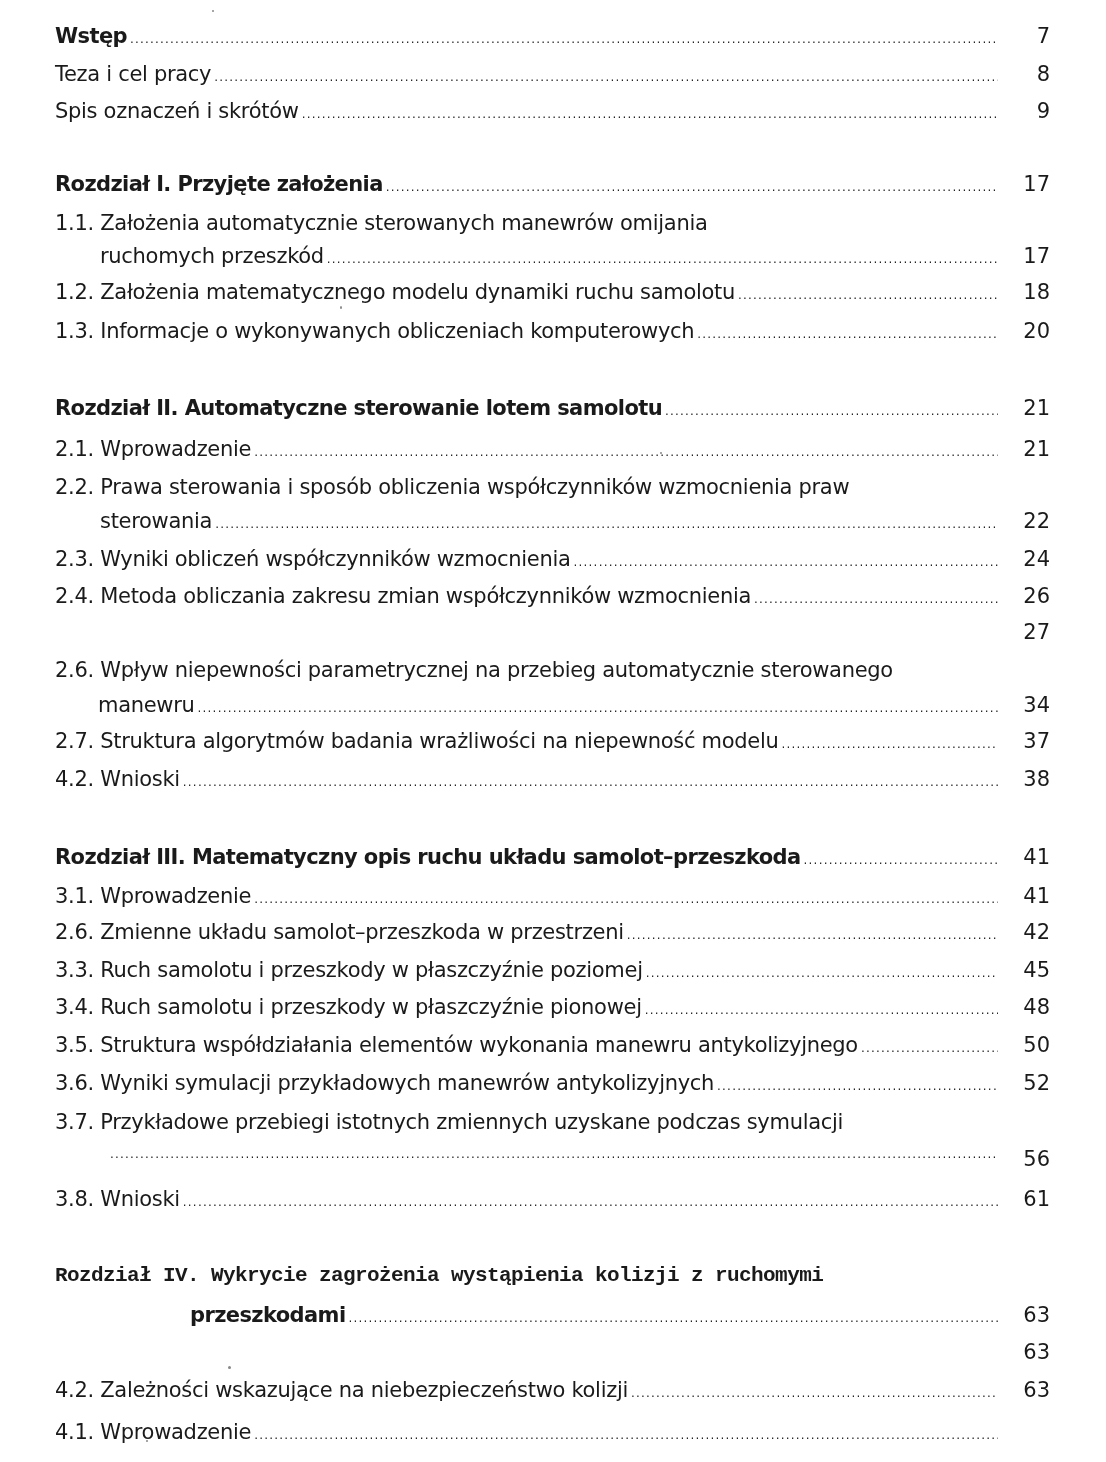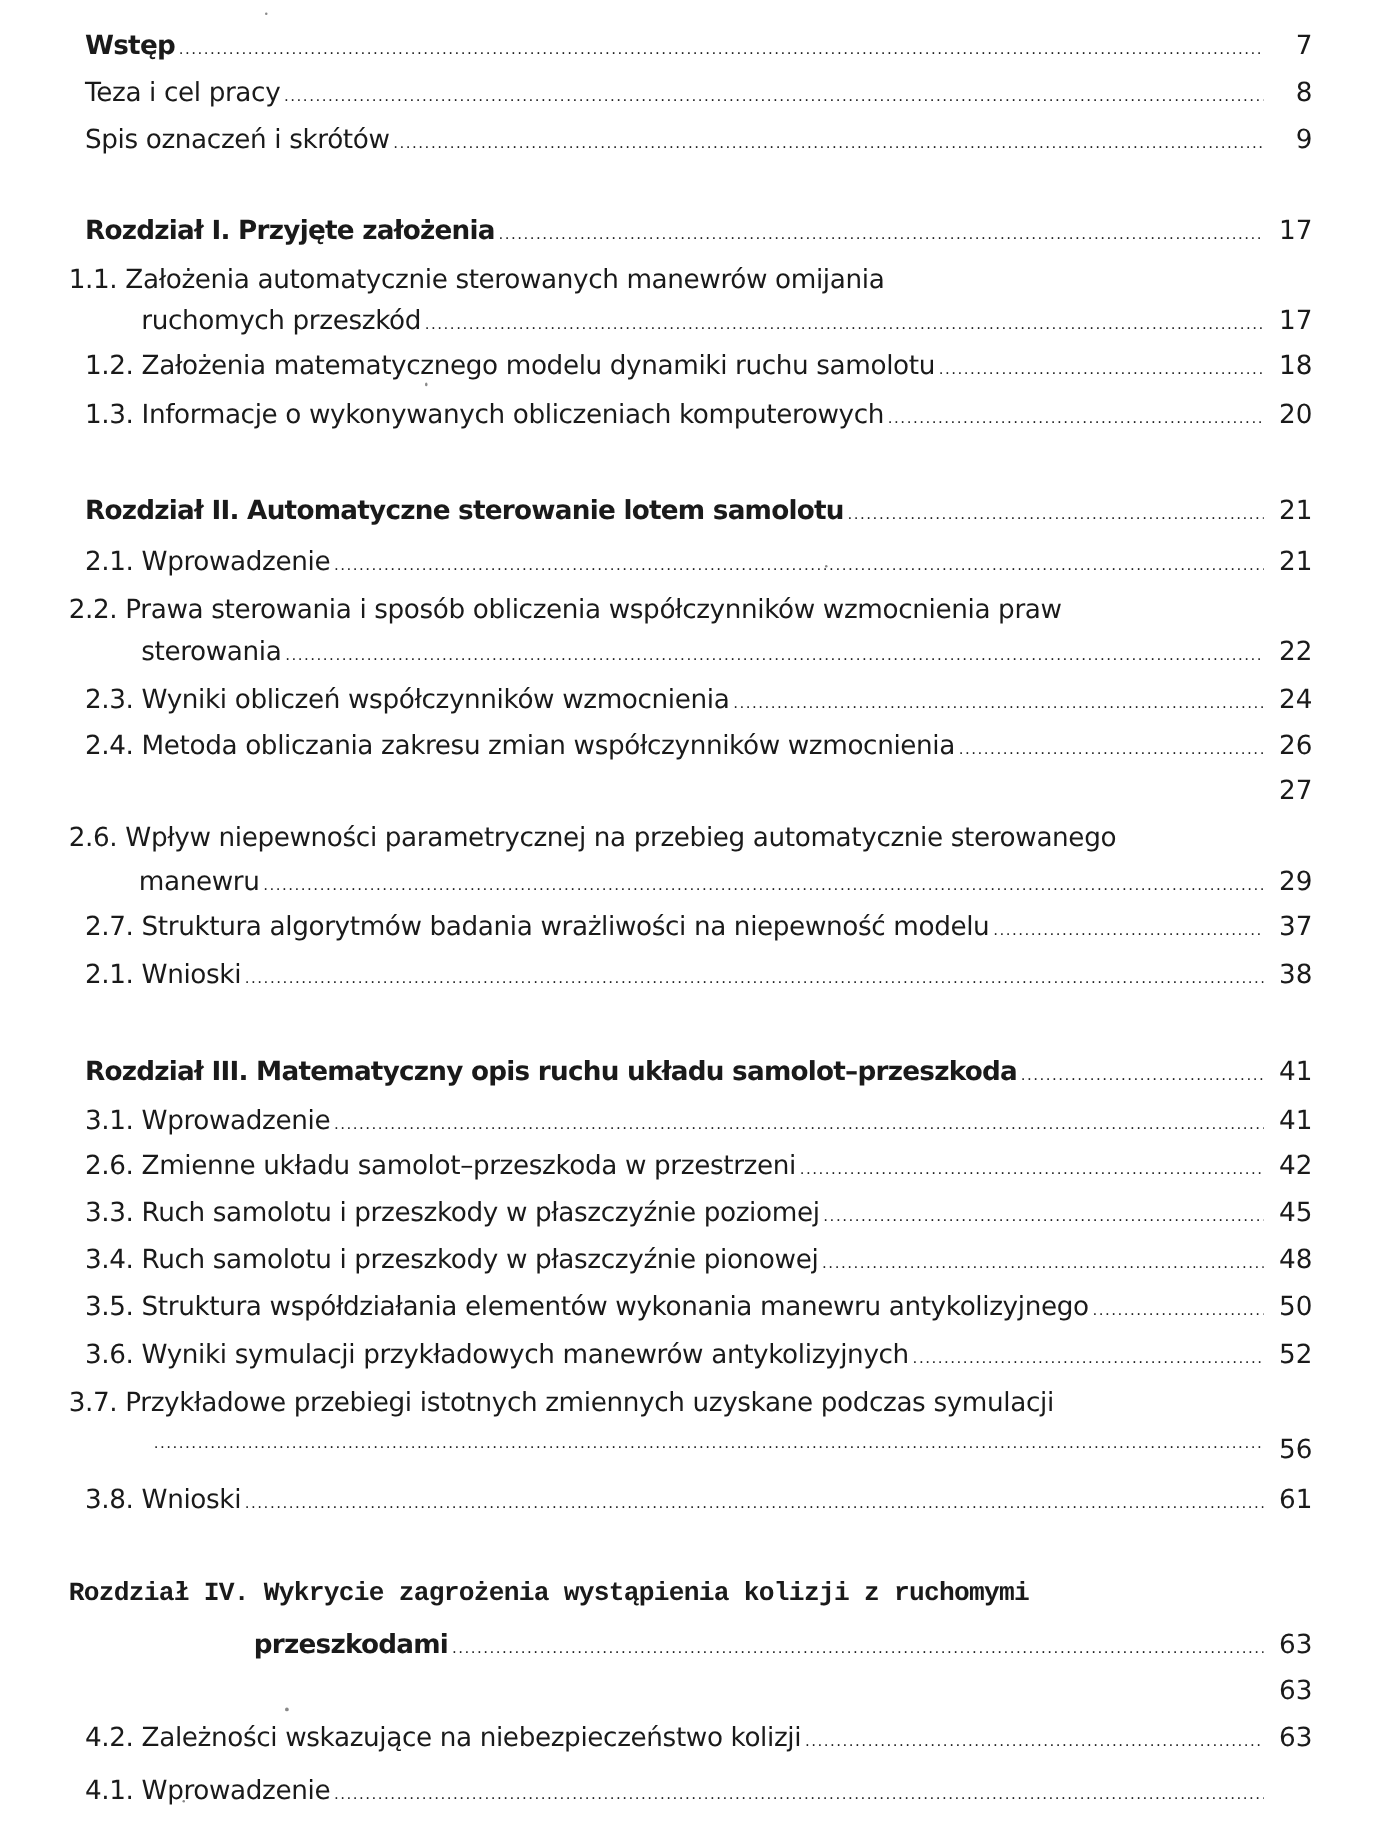--- a/index.html
+++ b/index.html
@@ -5,21 +5,21 @@
   html, body { margin: 0; padding: 0; }
   body {
     width: 1106px; height: 1462px; background: #ffffff; position: relative;
     overflow: hidden; color: #1a1a1a;
     font-family: "DejaVu Sans", sans-serif;
   }
   .page { position: absolute; left: 0; top: 0; width: 1106px; height: 1462px; }
   .line {
     position: absolute; left: 55px; width: 945px; height: 34px;
     display: flex; align-items: baseline; white-space: nowrap;
-    font-size: 21px; letter-spacing: -0.3px; margin-left: 13px;
+    font-size: 21px; letter-spacing: -0.3px;
   }
   .line.bold { font-weight: bold; letter-spacing: -0.6px; }
   .line .label { flex: 0 0 auto; }
   .line .leader {
     flex: 1 1 auto; overflow: hidden; margin-left: 3px; margin-right: 2px;
     font-weight: normal; font-size: 12px; letter-spacing: 1.2px; color: #222;
   }
   .line .leader::before {
     content: "..............................................................................................................................................................................................................................................";
   }
@@ -113,30 +113,30 @@
   </div>
   <div class="page-num" style="top:584px">26</div>
 
   <div class="page-num" style="top:620px">27</div>
 
   <div class="wrap-first" style="top:658px">2.6. Wpływ niepewności parametrycznej na przebieg automatycznie sterowanego</div>
   <div class="line" style="top:693px; left:98px; width:902px">
     <span class="label">manewru</span>
     <span class="leader"></span>
   </div>
-  <div class="page-num" style="top:693px">29</div>
+  <div class="page-num" style="top:693px">34</div>
 
   <div class="line" style="top:729px">
     <span class="label">2.7. Struktura algorytmów badania wrażliwości na niepewność modelu</span>
     <span class="leader"></span>
   </div>
   <div class="page-num" style="top:729px">37</div>
 
   <div class="line" style="top:767px">
-    <span class="label">2.1. Wnioski</span>
+    <span class="label">4.2. Wnioski</span>
     <span class="leader"></span>
   </div>
   <div class="page-num" style="top:767px">38</div>
 
   <div class="line bold" style="top:845px">
     <span class="label">Rozdział III. Matematyczny opis ruchu układu samolot–przeszkoda</span>
     <span class="leader"></span>
   </div>
   <div class="page-num" style="top:845px">41</div>
 

